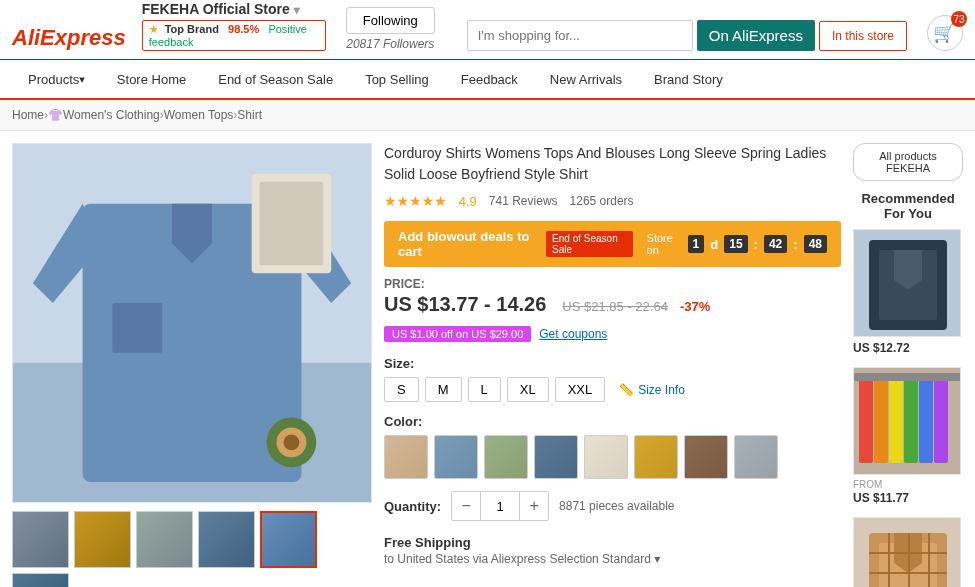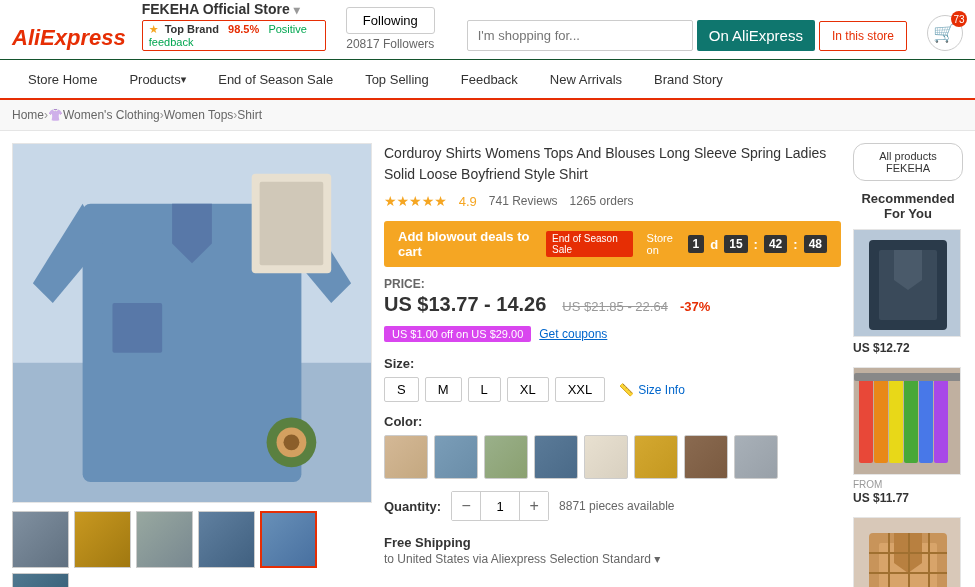--- a/index.html
+++ b/index.html
@@ -10,21 +10,21 @@
     .logo { color: #e62e04; font-size: 22px; font-weight: bold; font-style: italic; margin-right: 16px; }
     .store-info { flex: 1; }
     .store-name { font-weight: bold; font-size: 14px; color: #333; }
     .store-badge { display: inline-block; border: 1.5px solid #e62e04; padding: 2px 6px; margin-top: 3px; border-radius: 2px; font-size: 11px; }
     .badge-icon { color: #f5a623; margin-right: 3px; }
     .badge-brand { font-weight: bold; color: #333; }
     .badge-pct { color: #e62e04; font-weight: bold; }
     .badge-feedback { color: #00a650; }
     .follow-section { text-align: center; margin: 0 20px; }
     .follow-btn { background: #fff; border: 1px solid #ccc; padding: 5px 16px; border-radius: 3px; cursor: pointer; font-size: 13px; display: block; margin-bottom: 2px; }
-    .followers-text { font-size: 12px; color: #666; }
+    .followers-text { font-size: 12px; color: #666; font-style: italic; }
     .search-area { display: flex; align-items: center; gap: 4px; margin: 0 12px; }
     .search-input { width: 226px; padding: 7px 10px; border: 1px solid #ccc; border-radius: 2px; font-size: 13px; color: #999; }
     .search-btn-aliexpress { background: #0f766e; color: #fff; border: none; padding: 7px 12px; border-radius: 2px; cursor: pointer; font-size: 15px; }
     .search-btn-store { background: #fff; color: #e62e04; border: 1px solid #e62e04; padding: 7px 12px; border-radius: 2px; cursor: pointer; font-size: 12px; }
     .cart-icon { position: relative; margin-left: 8px; cursor: pointer; }
     .cart-circle { width: 36px; height: 36px; border-radius: 50%; border: 1px solid #ccc; display: flex; align-items: center; justify-content: center; font-size: 18px; color: #555; }
     .cart-badge { position: absolute; top: -4px; right: -4px; background: #e62e04; color: #fff; border-radius: 50%; width: 16px; height: 16px; font-size: 10px; display: flex; align-items: center; justify-content: center; }
 
     
     .nav { display: flex; align-items: center; padding: 0 12px; border-bottom: 2px solid #e62e04; background: #fff; height: 40px; gap: 0; }
@@ -152,22 +152,22 @@
     <button class="search-btn-store">In this store</button>
   </div>
 
   <div class="cart-icon">
     <div class="cart-circle">🛒</div>
     <span class="cart-badge">73</span>
   </div>
 </div>
 
 <div class="nav">
+  <div class="nav-item has-arrow">Products</div>
   <div class="nav-item">Store Home</div>
-  <div class="nav-item has-arrow">Products</div>
   <div class="nav-item">End of Season Sale</div>
   <div class="nav-item">Top Selling</div>
   <div class="nav-item">Feedback</div>
   <div class="nav-item">New Arrivals</div>
   <div class="nav-item">Brand Story</div>
 </div>
 
 <div class="breadcrumb">
   <a href="#">Home</a>
   <span class="breadcrumb-sep">›</span>

